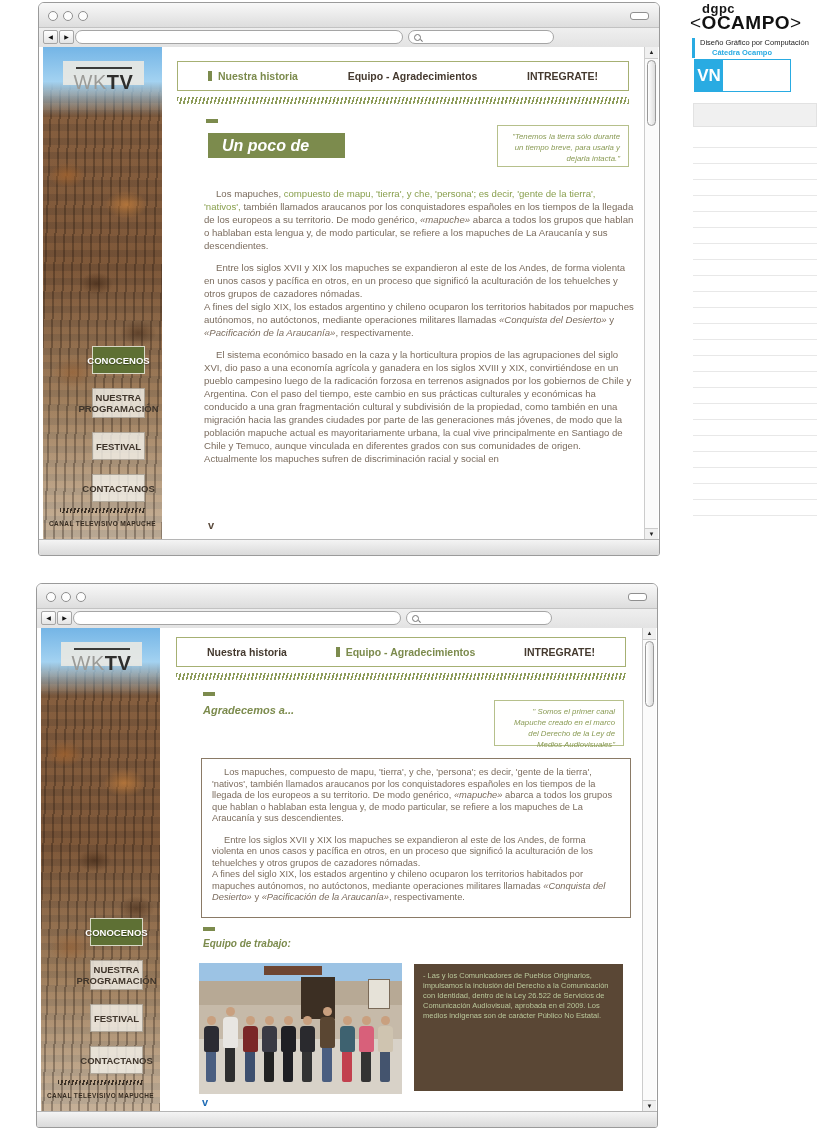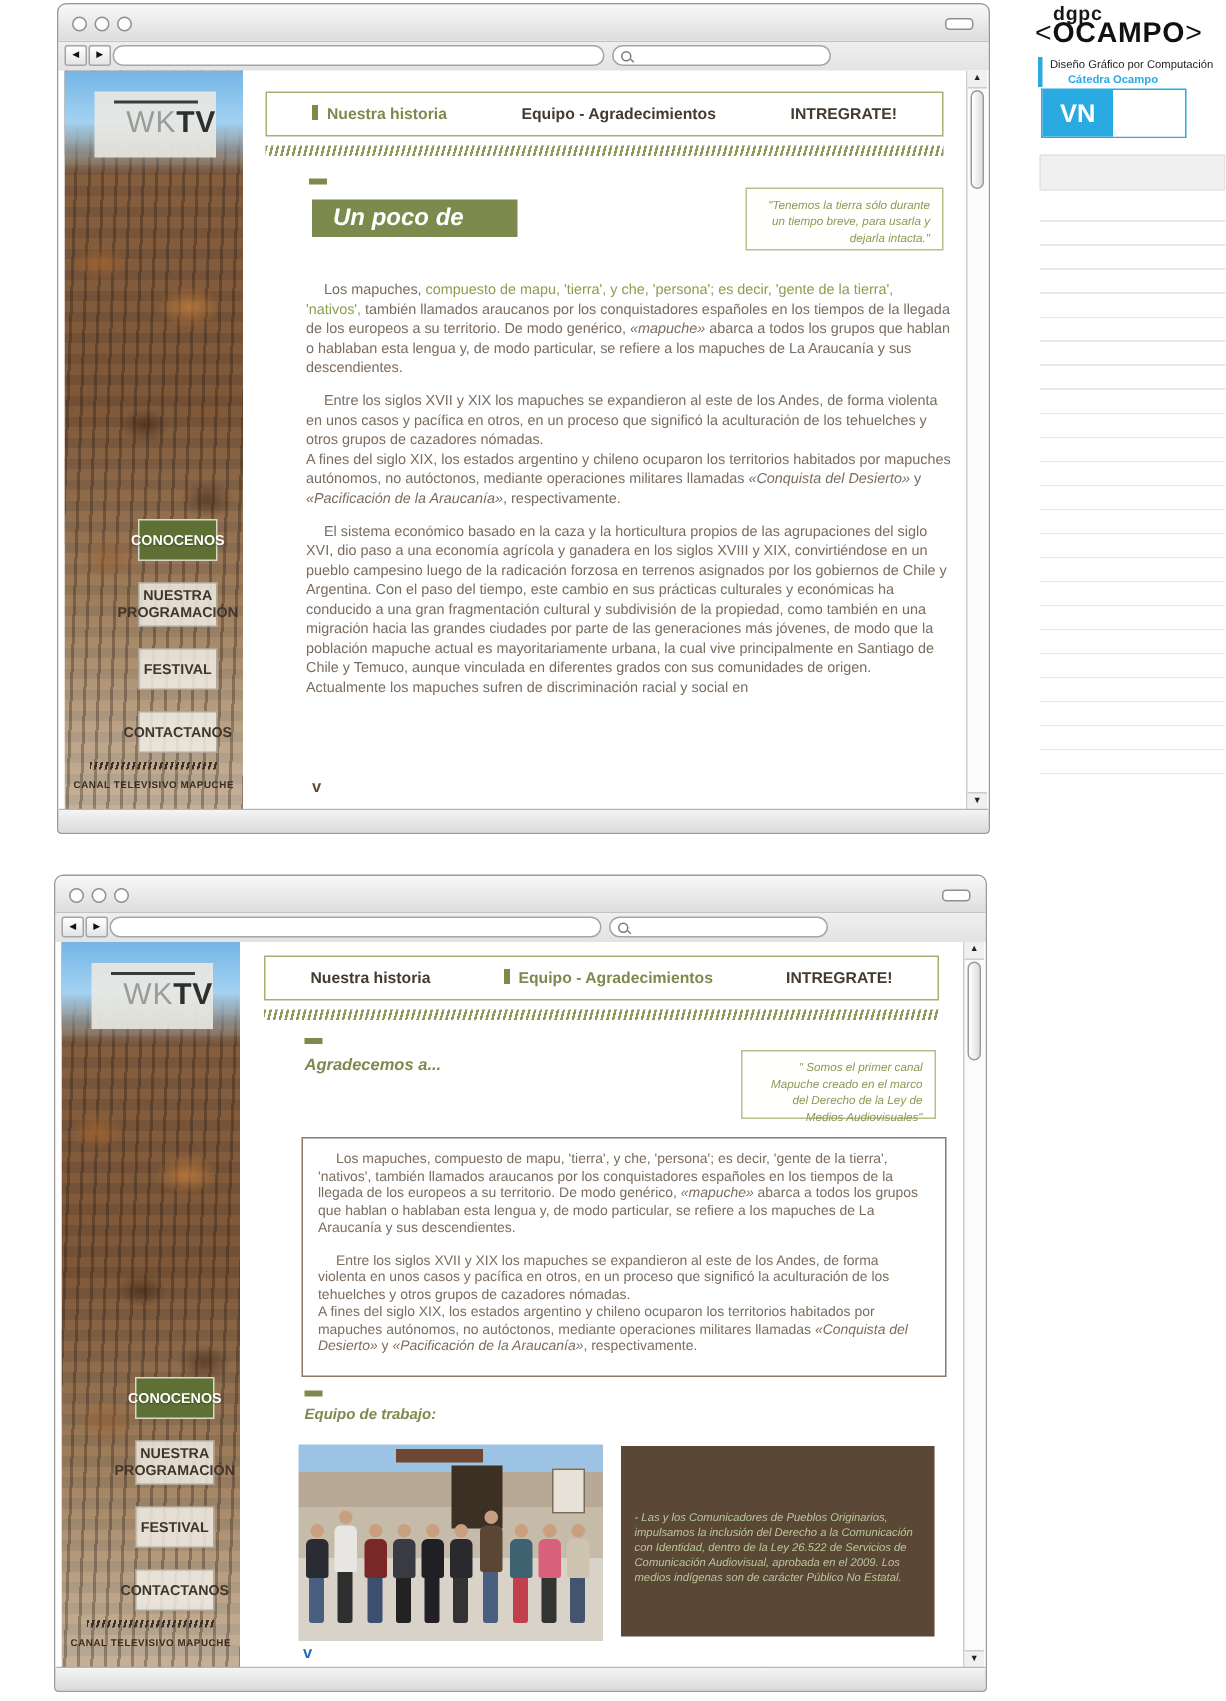--- a/index.html
+++ b/index.html
@@ -7,21 +7,21 @@
   .canvas{position:relative;width:817px;height:1134px;background:#fff;overflow:hidden;}
 
   
   .dgpc{position:absolute;left:702px;top:1px;font-size:13px;font-weight:700;color:#161616;letter-spacing:.5px;}
   .ocampo{position:absolute;left:690px;top:12px;font-size:19px;font-weight:800;color:#111;letter-spacing:.5px;white-space:nowrap;}
   .ocampo .br{font-weight:300;}
   .brand-rule{position:absolute;left:692px;top:38px;width:3px;height:20px;background:#29abe2;}
   .brand-sub{position:absolute;left:700px;top:38px;font-size:7.5px;color:#1c1c1c;white-space:nowrap;}
   .brand-cat{position:absolute;left:700px;top:48px;font-size:7.5px;font-weight:700;color:#29abe2;white-space:nowrap;margin-left:12px;}
   .vnwrap{position:absolute;left:694px;top:59px;width:95px;height:31px;border:1px solid #29abe2;display:flex;background:#fff;}
-  .vncell{width:47px;background:#29abe2;color:#fff;font-size:17px;font-weight:700;display:flex;align-items:center;justify-content:center;}
+  .vncell{width:28px;background:#29abe2;color:#fff;font-size:17px;font-weight:700;display:flex;align-items:center;justify-content:center;}
   .vnblank{flex:1;background:#fff;}
   .graybar{position:absolute;left:693px;top:103px;width:124px;height:24px;background:#f0f0f0;border:1px solid #e2e2e2;box-sizing:border-box;}
   .ruledlines{position:absolute;left:693px;top:132px;width:124px;height:386px;background:repeating-linear-gradient(180deg,rgba(0,0,0,0) 0 15px,#e8e8e8 15px 16px);}
 
   
   .bwin{position:absolute;width:622px;border:1px solid #9a9a9a;border-radius:6px 6px 3px 3px;background:#fff;box-sizing:border-box;}
   .titlebar{position:relative;height:24px;background:linear-gradient(#f8f8f8,#ddd);border-bottom:1px solid #c2c2c2;border-radius:5px 5px 0 0;}
   .tlights{position:absolute;left:9px;top:8px;display:flex;gap:5px;}
   .tlights span{width:8px;height:8px;border:1px solid #8f8f8f;border-radius:50%;background:#fdfdfd;display:block;}
   .minpill{position:absolute;right:10px;top:9px;width:17px;height:6px;border:1px solid #8f8f8f;border-radius:3px;background:#fff;}
@@ -48,21 +48,21 @@
     background:
       linear-gradient(180deg,#74b5e6 0%,#a3d2f1 7%,rgba(163,210,241,0) 14%),
       radial-gradient(26px 18px at 20% 26%,rgba(160,98,46,.8),rgba(160,98,46,0) 70%),
       radial-gradient(30px 20px at 70% 32%,rgba(193,124,58,.75),rgba(193,124,58,0) 70%),
       radial-gradient(24px 16px at 45% 48%,rgba(58,34,18,.6),rgba(58,34,18,0) 70%),
       radial-gradient(26px 18px at 80% 58%,rgba(58,34,18,.55),rgba(58,34,18,0) 70%),
       radial-gradient(30px 22px at 25% 66%,rgba(150,95,50,.6),rgba(150,95,50,0) 70%),
       repeating-linear-gradient(92deg,rgba(30,18,10,.30) 0 2px,rgba(0,0,0,0) 2px 9px),
       repeating-linear-gradient(180deg,rgba(130,80,40,.22) 0 7px,rgba(70,42,22,.22) 7px 14px),
       linear-gradient(180deg,#8a6648 0%,#7d5a3e 45%,#a88c6c 72%,#cdbba2 90%,#d9ccb8 100%);}
-  .wktv{position:absolute;left:20px;top:14px;width:81px;height:44px;background:rgba(236,233,226,.88);text-align:right;}
+  .wktv{position:absolute;left:20px;top:14px;width:81px;height:24px;background:rgba(236,233,226,.88);text-align:center;}
   .wktv .rule{width:56px;height:2px;background:#3a3a38;margin:6px auto 2px;}
   .wktv .wk{font-size:20px;font-weight:400;color:#9b9b97;letter-spacing:.5px;}
   .wktv .tv{font-size:20px;font-weight:800;color:#2e2e2c;letter-spacing:.5px;}
   .smenu{position:absolute;left:17px;width:85px;bottom:38px;display:flex;flex-direction:column;align-items:stretch;gap:14px;}
   .sbtn{min-height:20px;display:flex;align-items:center;justify-content:center;text-align:center;
         background:rgba(243,240,233,.82);border:1px solid rgba(110,100,85,.45);
         font-size:9.5px;font-weight:700;color:#3f352b;padding:3px 2px;line-height:11px;cursor:pointer;margin-left:32px;}
   .sbtn.active{background:#5e7034;color:#fff;border:1px solid rgba(230,230,215,.9);text-shadow:0 1px 1px rgba(0,0,0,.4);}
   .shatch{position:absolute;left:17px;right:17px;bottom:27px;height:5px;
         background:repeating-linear-gradient(105deg,#3a3026 0 1.5px,rgba(0,0,0,0) 1.5px 3.5px);}
@@ -95,21 +95,21 @@
     background:linear-gradient(180deg,#9cc3e4 0 14%,#b7a995 14% 32%,#c6baa9 32% 58%,#d8d2c8 58% 100%);}
   .tp-sign{position:absolute;left:32%;top:2%;width:58px;height:9px;background:#6e4632;}
   .tp-door{position:absolute;left:50%;top:11%;width:34px;height:42px;background:#3c2f23;}
   .tp-poster{position:absolute;right:6%;top:12%;width:20px;height:28px;background:#e6e2d8;border:1px solid #7a6a58;}
   .fig{position:absolute;bottom:12px;width:16px;}
   .fig::before{content:"";display:block;width:9px;height:9px;border-radius:50%;background:#c9a07f;margin:0 auto 1px;}
   .fig .torso{width:15px;height:26px;border-radius:4px 4px 2px 2px;background:var(--t);margin:0 auto;}
   .fig .legs{width:10px;height:30px;background:var(--l);margin:0 auto;border-radius:0 0 2px 2px;}
   .fig.tall .torso{height:31px;} .fig.tall .legs{height:34px;}
   .credits{position:absolute;background:#5a4735;box-sizing:border-box;padding:7px 9px;overflow:hidden;}
-  .credits .cintro{color:#b9c79b;font-size:7.5px;line-height:10px;font-style:italic;margin-bottom:6px;margin-top:36px;}
+  .credits .cintro{color:#b9c79b;font-size:7.5px;line-height:10px;margin-bottom:6px;}
   .credits .croles div{color:#fff;font-size:8.5px;font-weight:700;line-height:11.5px;}
 </style>
 </head>
 <body>
 
 <div class="canvas">
 
   <div class="dgpc">dgpc</div>
   <div class="ocampo"><span class="br">&lt;</span><span>OCAMPO</span><span class="br">&gt;</span></div>
   <div class="brand-rule"></div>

